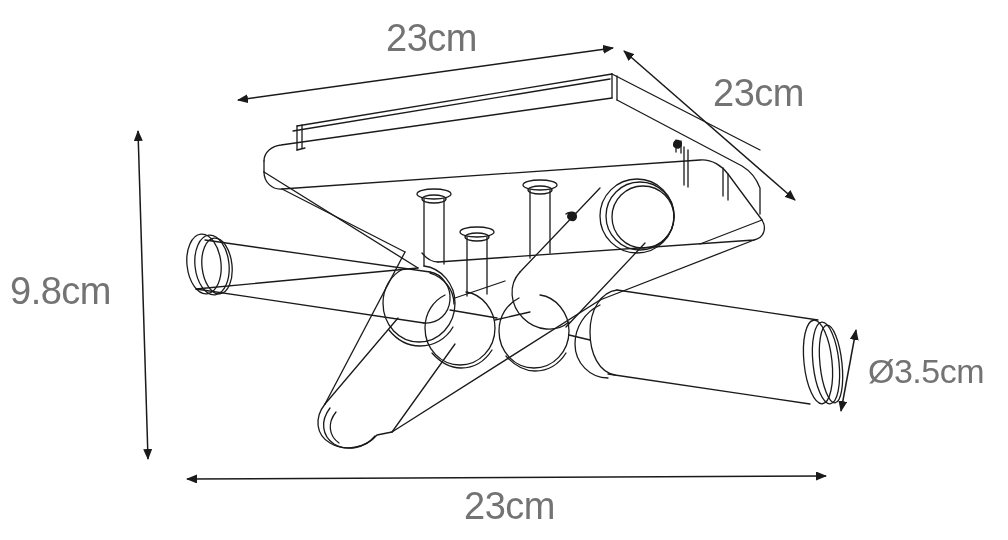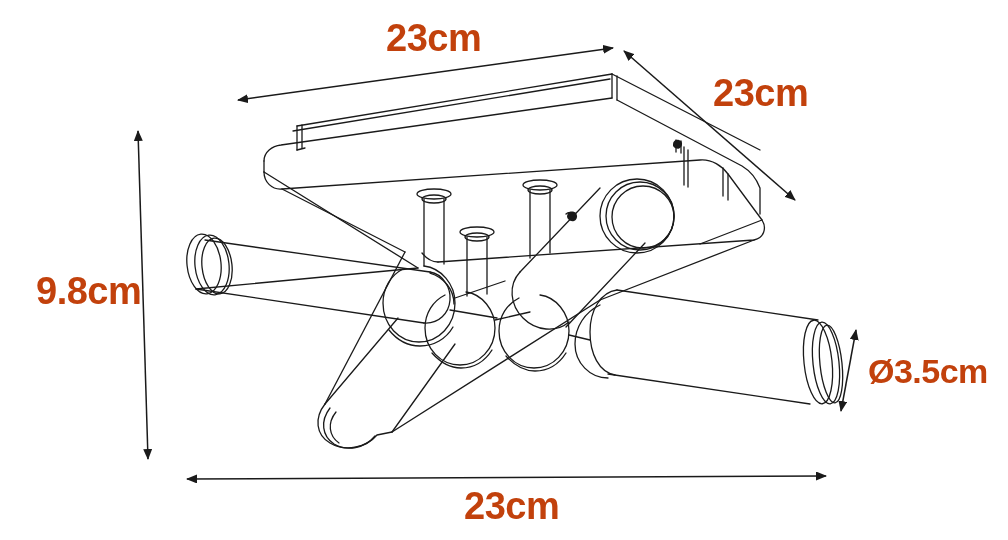--- a/index.html
+++ b/index.html
@@ -17,39 +17,39 @@
   }
   #drawing {
     position: absolute;
     left: 0;
     top: 0;
     width: 1008px;
     height: 540px;
   }
   .dim-label {
     position: absolute;
-    color: #c2410c;
+    color: #737373;
     font-family: "Liberation Sans", sans-serif;
-    font-weight: 700;
+    font-weight: 400;
     white-space: nowrap;
     line-height: 1;
     letter-spacing: -0.5px;
   }
   #label-width-top {
     left: 386px;
     top: 19px;
     font-size: 38px;
   }
   #label-depth-right {
     left: 713px;
     top: 74px;
     font-size: 38px;
   }
   #label-height-left {
-    left: 36px;
+    left: 10px;
     top: 272px;
     font-size: 38px;
   }
   #label-diameter {
     left: 868px;
     top: 354px;
     font-size: 34px;
   }
   #label-width-bottom {
     left: 464px;

